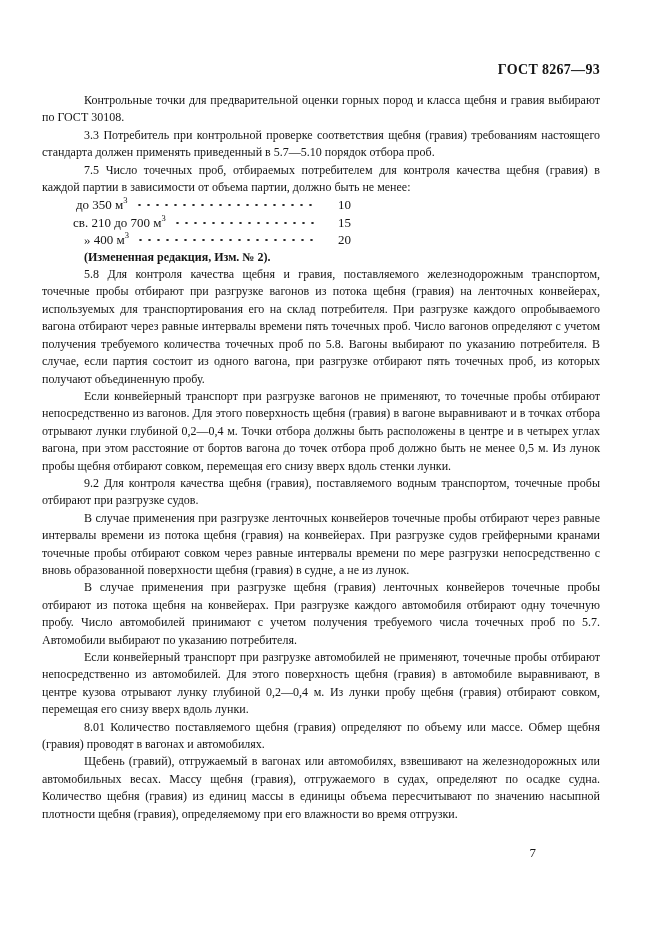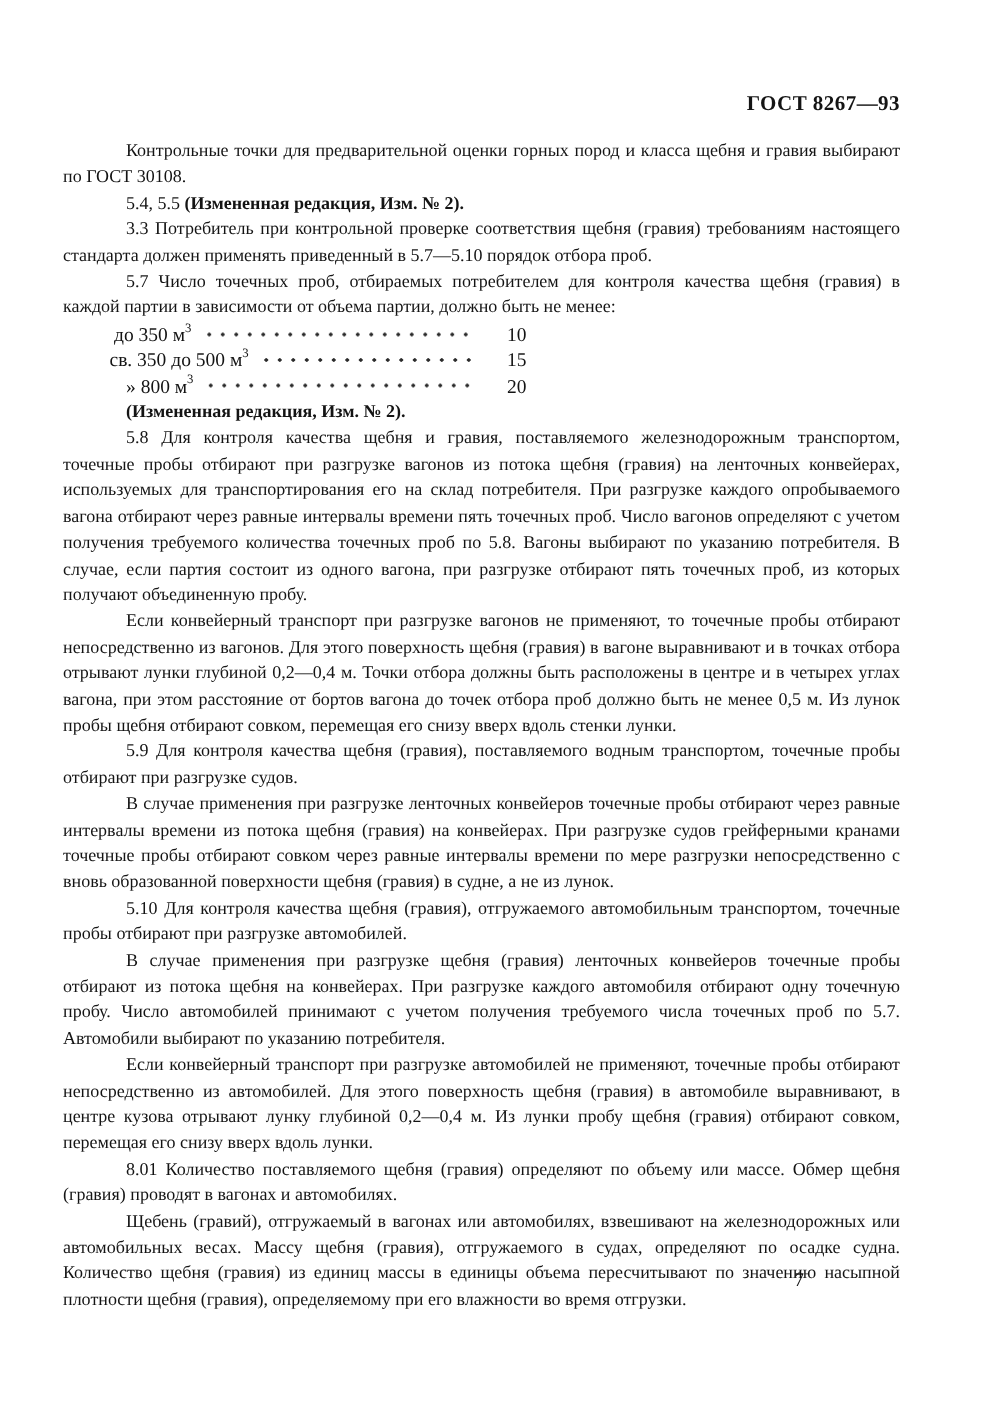--- a/index.html
+++ b/index.html
@@ -73,54 +73,52 @@
 <div class="page">
   <div class="content">
 
     <div class="doc-header">
       <span>ГОСТ 8267—93</span>
     </div>
 
     <div class="body">
       <p>Контрольные точки для предварительной оценки горных пород и класса щебня и гравия выбирают по ГОСТ 30108.</p>
 
-      <p><span>5.4, 5.5 </span><span class="bold">(Измененная редакция, Изм. № 2).</span></p>
 
       <p>3.3 Потребитель при контрольной проверке соответствия щебня (гравия) требованиям настоящего стандарта должен применять приведенный в 5.7—5.10 порядок отбора проб.</p>
 
-      <p>5.7 Число точечных проб, отбираемых потребителем для контроля качества щебня (гравия) в каждой партии в зависимости от объема партии, должно быть не менее:</p>
+      <p>7.5 Число точечных проб, отбираемых потребителем для контроля качества щебня (гравия) в каждой партии в зависимости от объема партии, должно быть не менее:</p>
 
       <div class="vol-list">
         <div class="vol-row r1">
           <span class="label"><span>до 350 м</span><sup class="cube">3</sup></span>
           <span class="dots"></span>
           <span class="val">10</span>
         </div>
         <div class="vol-row r2">
-          <span class="label"><span>св. 350 до 500 м</span><sup class="cube">3</sup></span>
+          <span class="label"><span>св. 210 до 700 м</span><sup class="cube">3</sup></span>
           <span class="dots"></span>
           <span class="val">15</span>
         </div>
         <div class="vol-row r3">
-          <span class="label"><span>» 800 м</span><sup class="cube">3</sup></span>
+          <span class="label"><span>» 400 м</span><sup class="cube">3</sup></span>
           <span class="dots"></span>
           <span class="val">20</span>
         </div>
       </div>
 
 
       <p class="bold">(Измененная редакция, Изм. № 2).</p>
 
       <p>5.8 Для контроля качества щебня и гравия, поставляемого железнодорожным транспортом, точечные пробы отбирают при разгрузке вагонов из потока щебня (гравия) на ленточных конвейерах, используемых для транспортирования его на склад потребителя. При разгрузке каждого опробываемого вагона отбирают через равные интервалы времени пять точечных проб. Число вагонов определяют с учетом получения требуемого количества точечных проб по 5.8. Вагоны выбирают по указанию потребителя. В случае, если партия состоит из одного вагона, при разгрузке отбирают пять точечных проб, из которых получают объединенную пробу.</p>
       <p>Если конвейерный транспорт при разгрузке вагонов не применяют, то точечные пробы отбирают непосредственно из вагонов. Для этого поверхность щебня (гравия) в вагоне выравнивают и в точках отбора отрывают лунки глубиной 0,2—0,4 м. Точки отбора должны быть расположены в центре и в четырех углах вагона, при этом расстояние от бортов вагона до точек отбора проб должно быть не менее 0,5 м. Из лунок пробы щебня отбирают совком, перемещая его снизу вверх вдоль стенки лунки.</p>
 
-      <p>5.9 Для контроля качества щебня (гравия), поставляемого водным транспортом, точечные пробы отбирают при разгрузке судов.</p>
+      <p>9.2 Для контроля качества щебня (гравия), поставляемого водным транспортом, точечные пробы отбирают при разгрузке судов.</p>
       <p>В случае применения при разгрузке ленточных конвейеров точечные пробы отбирают через равные интервалы времени из потока щебня (гравия) на конвейерах. При разгрузке судов грейферными кранами точечные пробы отбирают совком через равные интервалы времени по мере разгрузки непосредственно с вновь образованной поверхности щебня (гравия) в судне, а не из лунок.</p>
 
-      <p>5.10 Для контроля качества щебня (гравия), отгружаемого автомобильным транспортом, точечные пробы отбирают при разгрузке автомобилей.</p>
       <p>В случае применения при разгрузке щебня (гравия) ленточных конвейеров точечные пробы отбирают из потока щебня на конвейерах. При разгрузке каждого автомобиля отбирают одну точечную пробу. Число автомобилей принимают с учетом получения требуемого числа точечных проб по 5.7. Автомобили выбирают по указанию потребителя.</p>
       <p>Если конвейерный транспорт при разгрузке автомобилей не применяют, точечные пробы отбирают непосредственно из автомобилей. Для этого поверхность щебня (гравия) в автомобиле выравнивают, в центре кузова отрывают лунку глубиной 0,2—0,4 м. Из лунки пробу щебня (гравия) отбирают совком, перемещая его снизу вверх вдоль лунки.</p>
 
       <p>8.01 Количество поставляемого щебня (гравия) определяют по объему или массе. Обмер щебня (гравия) проводят в вагонах и автомобилях.</p>
       <p>Щебень (гравий), отгружаемый в вагонах или автомобилях, взвешивают на железнодорожных или автомобильных весах. Массу щебня (гравия), отгружаемого в судах, определяют по осадке судна. Количество щебня (гравия) из единиц массы в единицы объема пересчитывают по значению насыпной плотности щебня (гравия), определяемому при его влажности во время отгрузки.</p>
 
     </div>
   </div>
 
   <div class="page-num">7</div>

